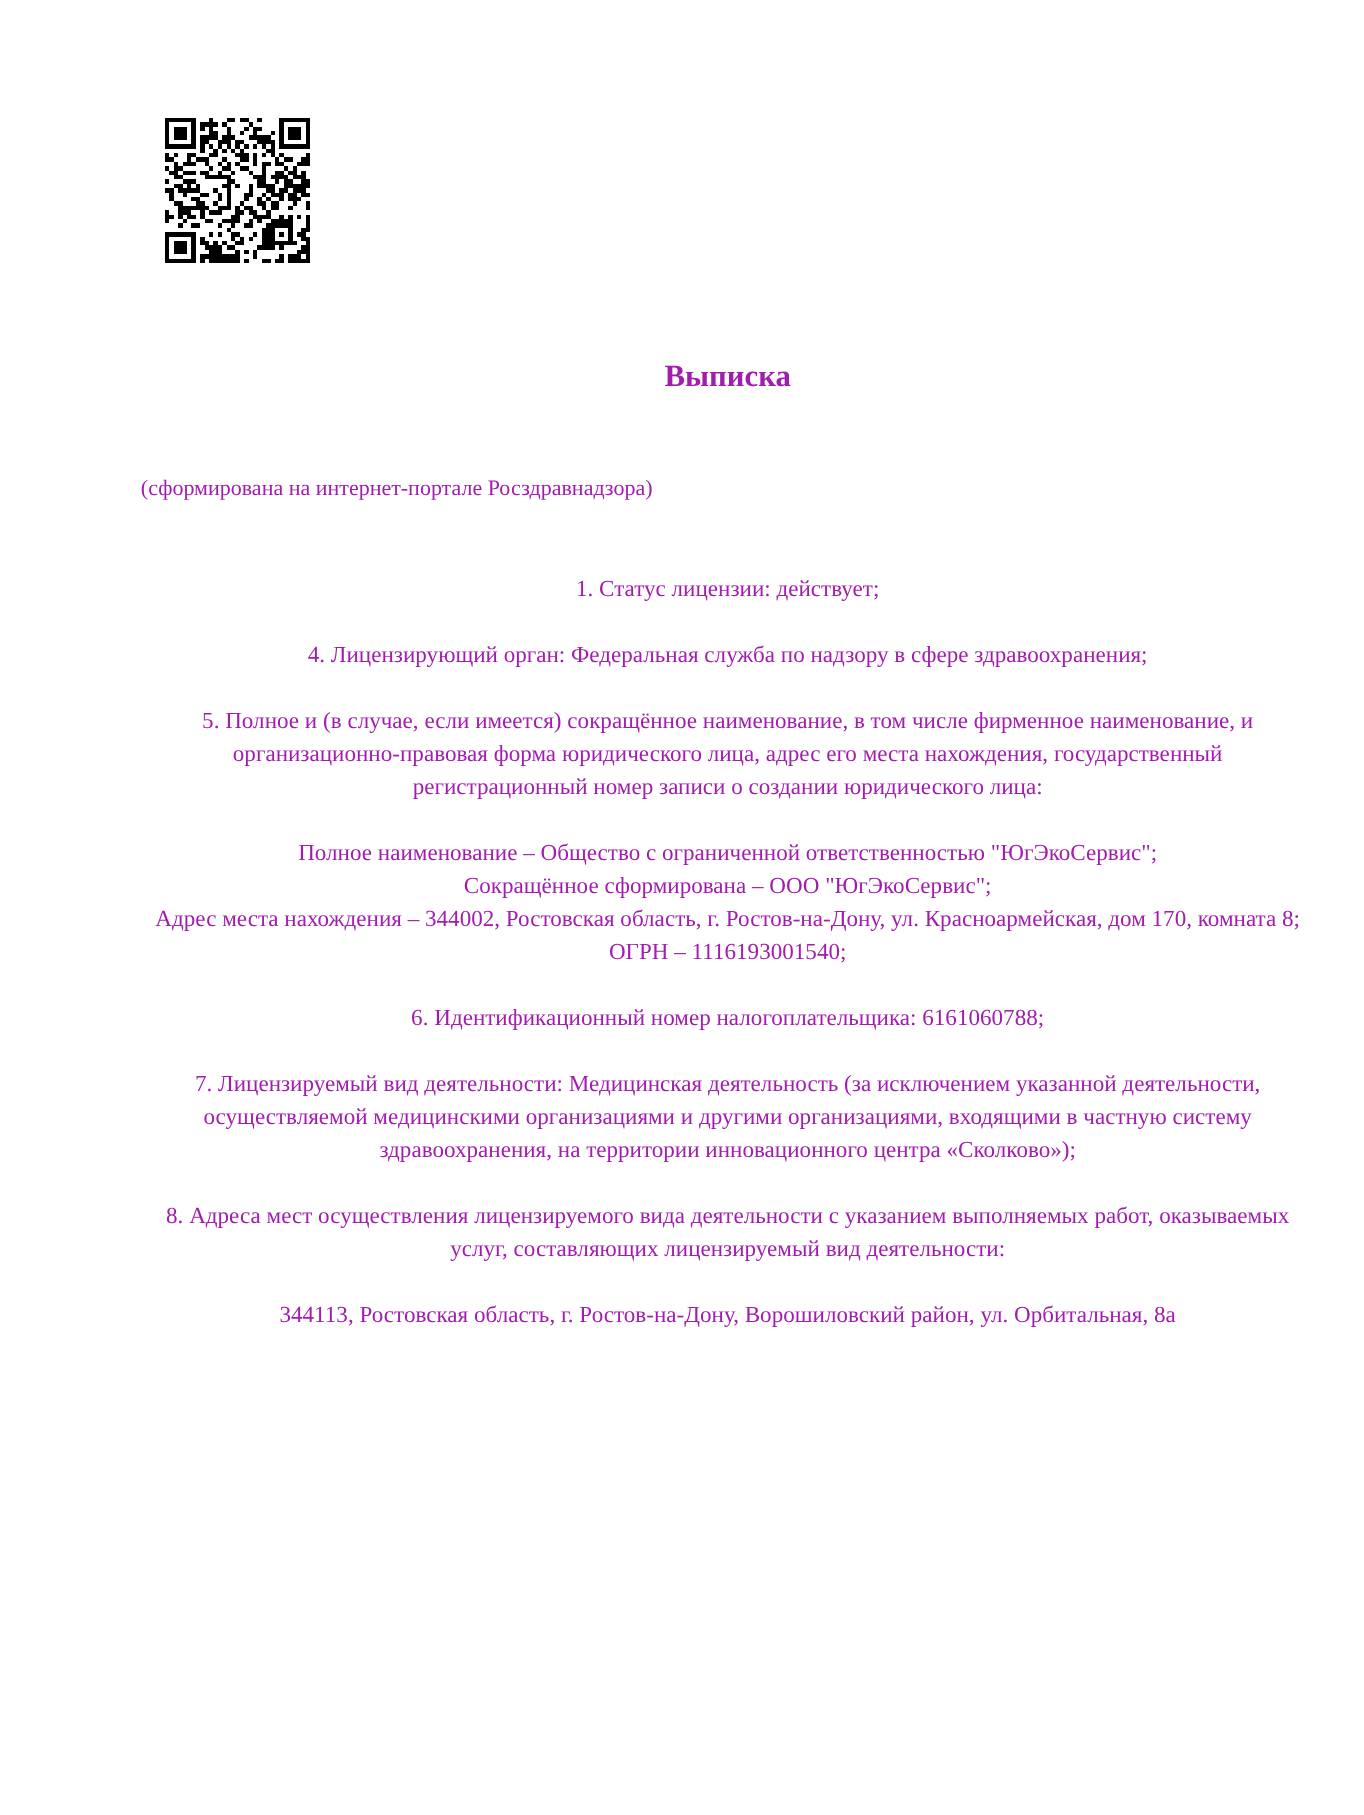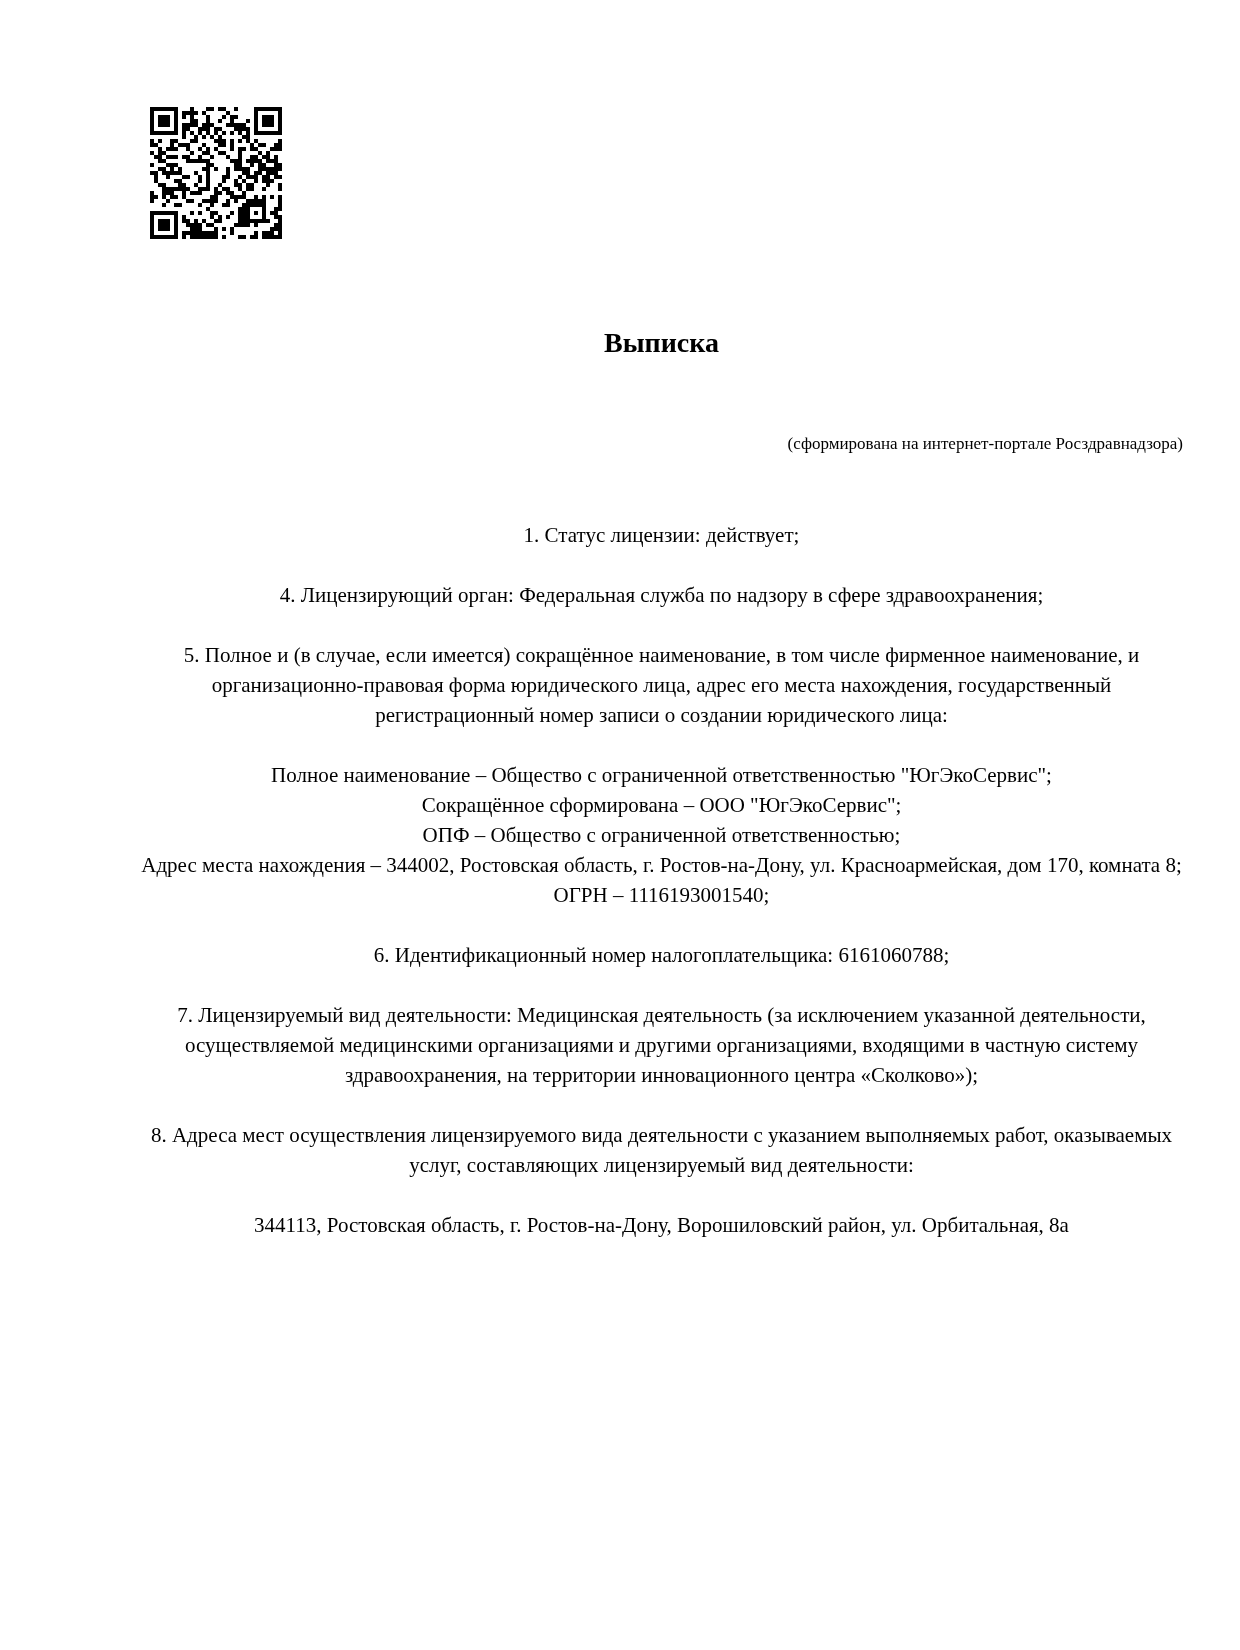--- a/index.html
+++ b/index.html
@@ -1,21 +1,21 @@
 <!DOCTYPE html>
 <html><head>
 <meta charset="utf-8">
 <style>
   html,body{margin:0;padding:0;background:#ffffff;}
   .page{
     position:relative;
     width:1224px;
     height:1650px;
     background:#ffffff;
-    color:#000000;
+    color:#a21caf;
     font-family:"Liberation Serif","DejaVu Serif",serif;
     overflow:hidden;
   }
   .qr{
     position:absolute;
     left:150px;
     top:107px;
     width:132px;
     height:132px;
   }
@@ -24,25 +24,25 @@
     left:140px;
     top:324px;
     width:1043px;
     text-align:center;
     font-weight:bold;
     font-size:28px;
     line-height:38px;
   }
   .subtitle{
     position:absolute;
-    left:140px;
+    left:128px;
     top:433px;
     width:1043px;
-    text-align:right;
-    font-size:17px;
+    text-align:left;
+    font-size:20px;
     line-height:22px;
   }
   .doc-body{
     position:absolute;
     left:140px;
     top:520px;
     width:1043px;
     font-size:21px;
     line-height:30px;
     text-align:center;
@@ -582,21 +582,20 @@
 
   <div class="subtitle">(сформирована на интернет-портале Росздравнадзора)</div>
 
   <div class="doc-body">
     <p>1. Статус лицензии: действует;</p>
     <p>4. Лицензирующий орган: Федеральная служба по надзору в сфере здравоохранения;</p>
     <p>5. Полное и (в случае, если имеется) сокращённое наименование, в том числе фирменное наименование, и организационно-правовая форма юридического лица, адрес его места нахождения, государственный регистрационный номер записи о создании юридического лица:</p>
     <p>
       <span class="line" style="display:block">Полное наименование – Общество с ограниченной ответственностью "ЮгЭкоСервис";</span>
       <span class="line" style="display:block">Сокращённое сформирована – ООО "ЮгЭкоСервис";</span>
-      <span class="line" style="display:block">ОПФ – Общество с ограниченной ответственностью;</span>
       <span class="line" style="display:block">Адрес места нахождения – 344002, Ростовская область, г. Ростов-на-Дону, ул. Красноармейская, дом 170, комната 8;</span>
       <span class="line" style="display:block">ОГРН – 1116193001540;</span>
     </p>
     <p>6. Идентификационный номер налогоплательщика: 6161060788;</p>
     <p>7. Лицензируемый вид деятельности: Медицинская деятельность (за исключением указанной деятельности, осуществляемой медицинскими организациями и другими организациями, входящими в частную систему здравоохранения, на территории инновационного центра «Сколково»);</p>
     <p>8. Адреса мест осуществления лицензируемого вида деятельности с указанием выполняемых работ, оказываемых услуг, составляющих лицензируемый вид деятельности:</p>
     <p>344113, Ростовская область, г. Ростов-на-Дону, Ворошиловский район, ул. Орбитальная, 8а</p>
   </div>
 
 </div>

